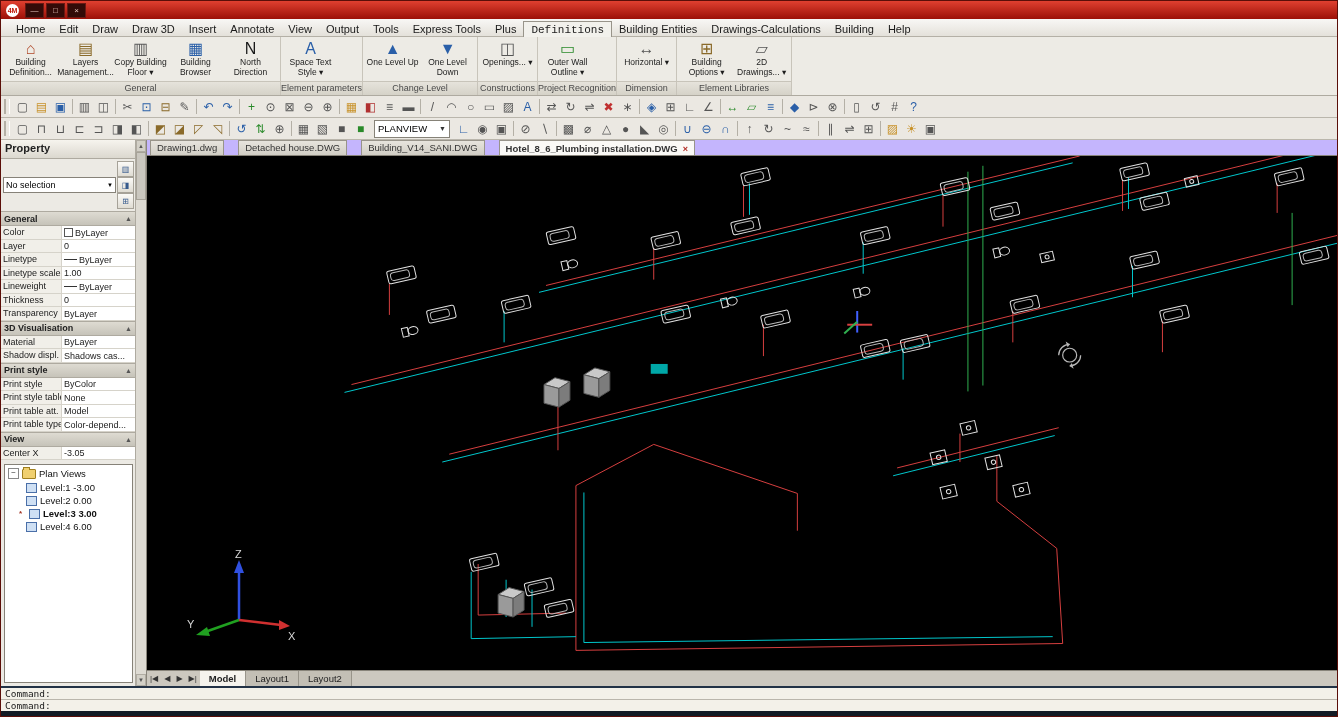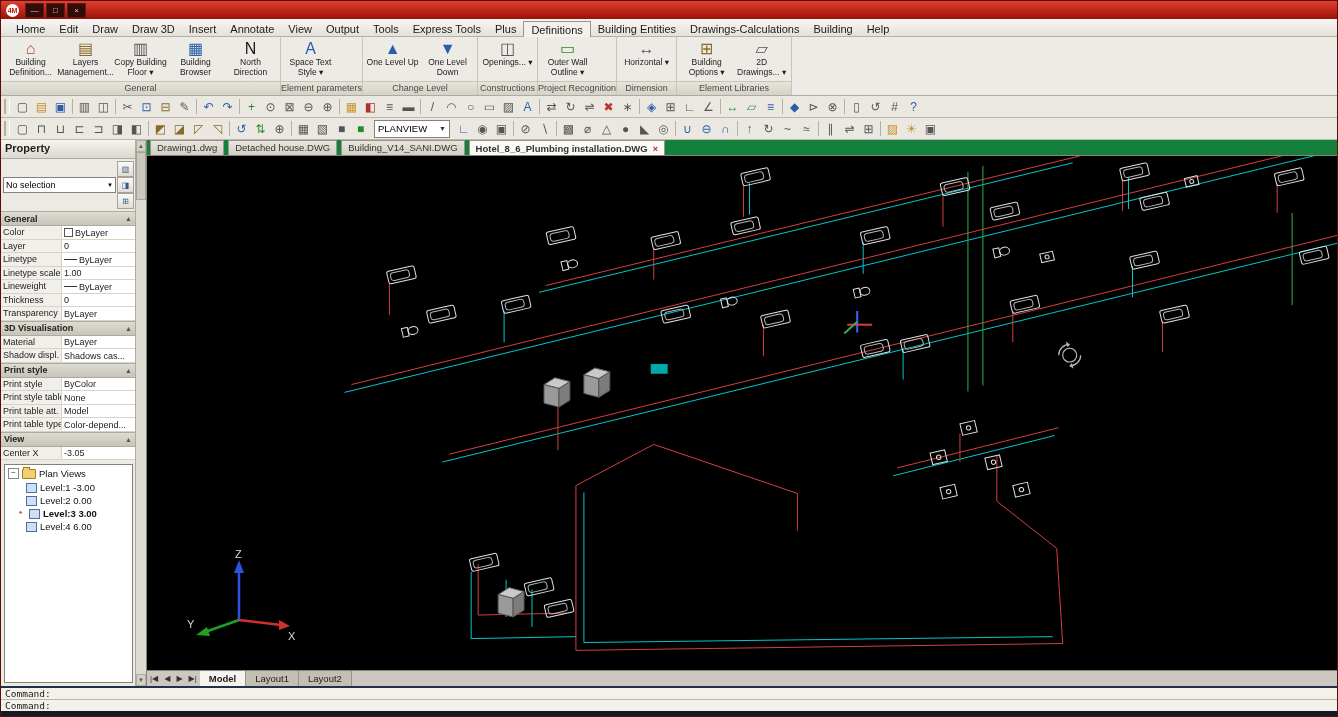--- a/index.html
+++ b/index.html
@@ -9,21 +9,21 @@
   
   .titlebar{height:18px;background:linear-gradient(#e04030,#9c1007);display:flex;align-items:center;color:#fff;flex:0 0 auto;}
   .logo{width:13px;height:13px;border-radius:50%;background:#fff;color:#c01808;font-size:7px;font-weight:bold;display:flex;align-items:center;justify-content:center;margin:0 6px 0 5px;}
   .title{flex:1;text-align:center;font-size:11px;}
   .win-controls{display:flex;gap:2px;margin-right:5px;}
   .win-btn{width:17px;height:13px;background:#330b08;color:#e8c8c0;font-size:8px;display:flex;align-items:center;justify-content:center;border:1px solid #6a1812;}
 
   
   .menubar{height:17px;background:linear-gradient(#f8f7f5,#e4e1da);display:flex;align-items:flex-end;padding-left:8px;border-bottom:1px solid #b4b0a6;flex:0 0 auto;}
   .menu-item{font-size:11px;padding:2px 7px 1px;color:#1a1a1a;white-space:nowrap;}
-  .menu-item.active{background:#f2f1ec;border:1px solid #98948a;border-bottom:none;margin-bottom:-1px;}
+  .menu-item.active{background:#f2f1ec;border:1px solid #98948a;border-bottom:none;margin-bottom:-1px;font-family:Liberation Mono, monospace;}
 
   
   .ribbon{height:58px;background:#edebe5;border-bottom:1px solid #aeaaa0;display:flex;flex:0 0 auto;}
   .ribbon-group{display:flex;flex-direction:column;border-right:1px solid #c8c4ba;}
   .rg-buttons{flex:1;display:flex;align-items:flex-start;padding:1px 2px 0;}
   .rib-btn{width:55px;text-align:center;font-size:8.5px;line-height:1.12;color:#1c1c1c;display:flex;flex-direction:column;align-items:center;padding-top:1px;cursor:default;}
   .rib-icon{width:22px;height:19px;font-size:16px;line-height:19px;}
   .rg-label{height:13px;font-size:9px;text-align:center;color:#4a4a4a;background:linear-gradient(#e6e3db,#d5d2c8);border-top:1px solid #c8c4ba;line-height:13px;}
 
   
@@ -59,21 +59,21 @@
   .tree-item.current{font-weight:bold;}
   .level-icon{width:9px;height:8px;border:1px solid #4a6fa8;background:#cfe0f4;flex:0 0 auto;}
   .cur-mark{color:#a03020;font-size:8px;margin-left:-7px;width:7px;}
 
   .scrollbar{width:10px;background:#dedbd3;border-left:1px solid #aeaaa0;border-right:1px solid #8a867c;display:flex;flex-direction:column;flex:0 0 auto;}
   .sb-arrow{height:10px;font-size:6px;color:#555;text-align:center;line-height:10px;background:#d3d0c7;border:1px solid #b0aca2;}
   .sb-track{flex:1;position:relative;}
   .sb-thumb{position:absolute;top:0;left:0;right:0;height:46px;background:#cac7bf;border:1px solid #a6a298;}
 
   .right-area{flex:1;display:flex;flex-direction:column;min-width:0;}
-  .doc-tabs{height:15px;background:#15803d;display:flex;align-items:flex-end;padding-left:3px;gap:4px;border-bottom:1px solid #88847a;flex:0 0 auto;}
+  .doc-tabs{height:15px;background:#c4b5fd;display:flex;align-items:flex-end;padding-left:3px;gap:14px;border-bottom:1px solid #88847a;flex:0 0 auto;}
   .doc-tab{font-size:9.5px;padding:1px 6px 0;background:linear-gradient(#e7e4dd,#d1cec5);border:1px solid #98948a;border-bottom:none;color:#333;white-space:nowrap;height:13px;}
   .doc-tab.active{background:#faf9f6;font-weight:bold;display:flex;gap:5px;align-items:center;}
   .doc-close{color:#b02820;font-weight:bold;font-size:9px;}
 
   .canvas{flex:1;background:#000;position:relative;overflow:hidden;min-height:0;}
   #cad{position:absolute;left:0;top:0;width:100%;height:100%;}
   .ucs{position:absolute;left:38px;bottom:26px;}
   .ucs text{fill:#d8d8d8;font-family:"Liberation Sans",sans-serif;font-size:11px;}
 
   .layout-bar{height:15px;background:#ccc8bf;border-top:1px solid #88847a;display:flex;align-items:center;font-size:9.5px;flex:0 0 auto;color:#222;}

